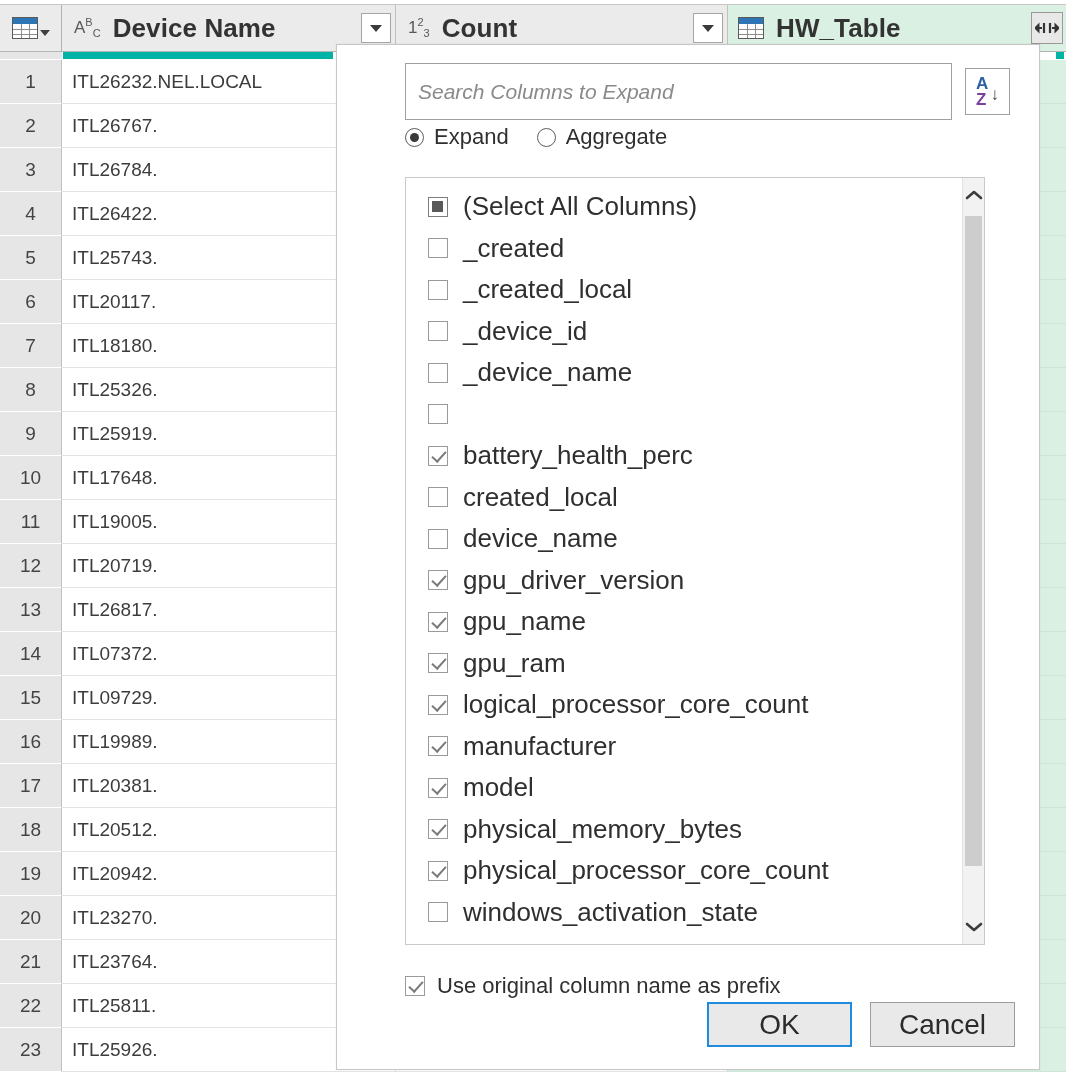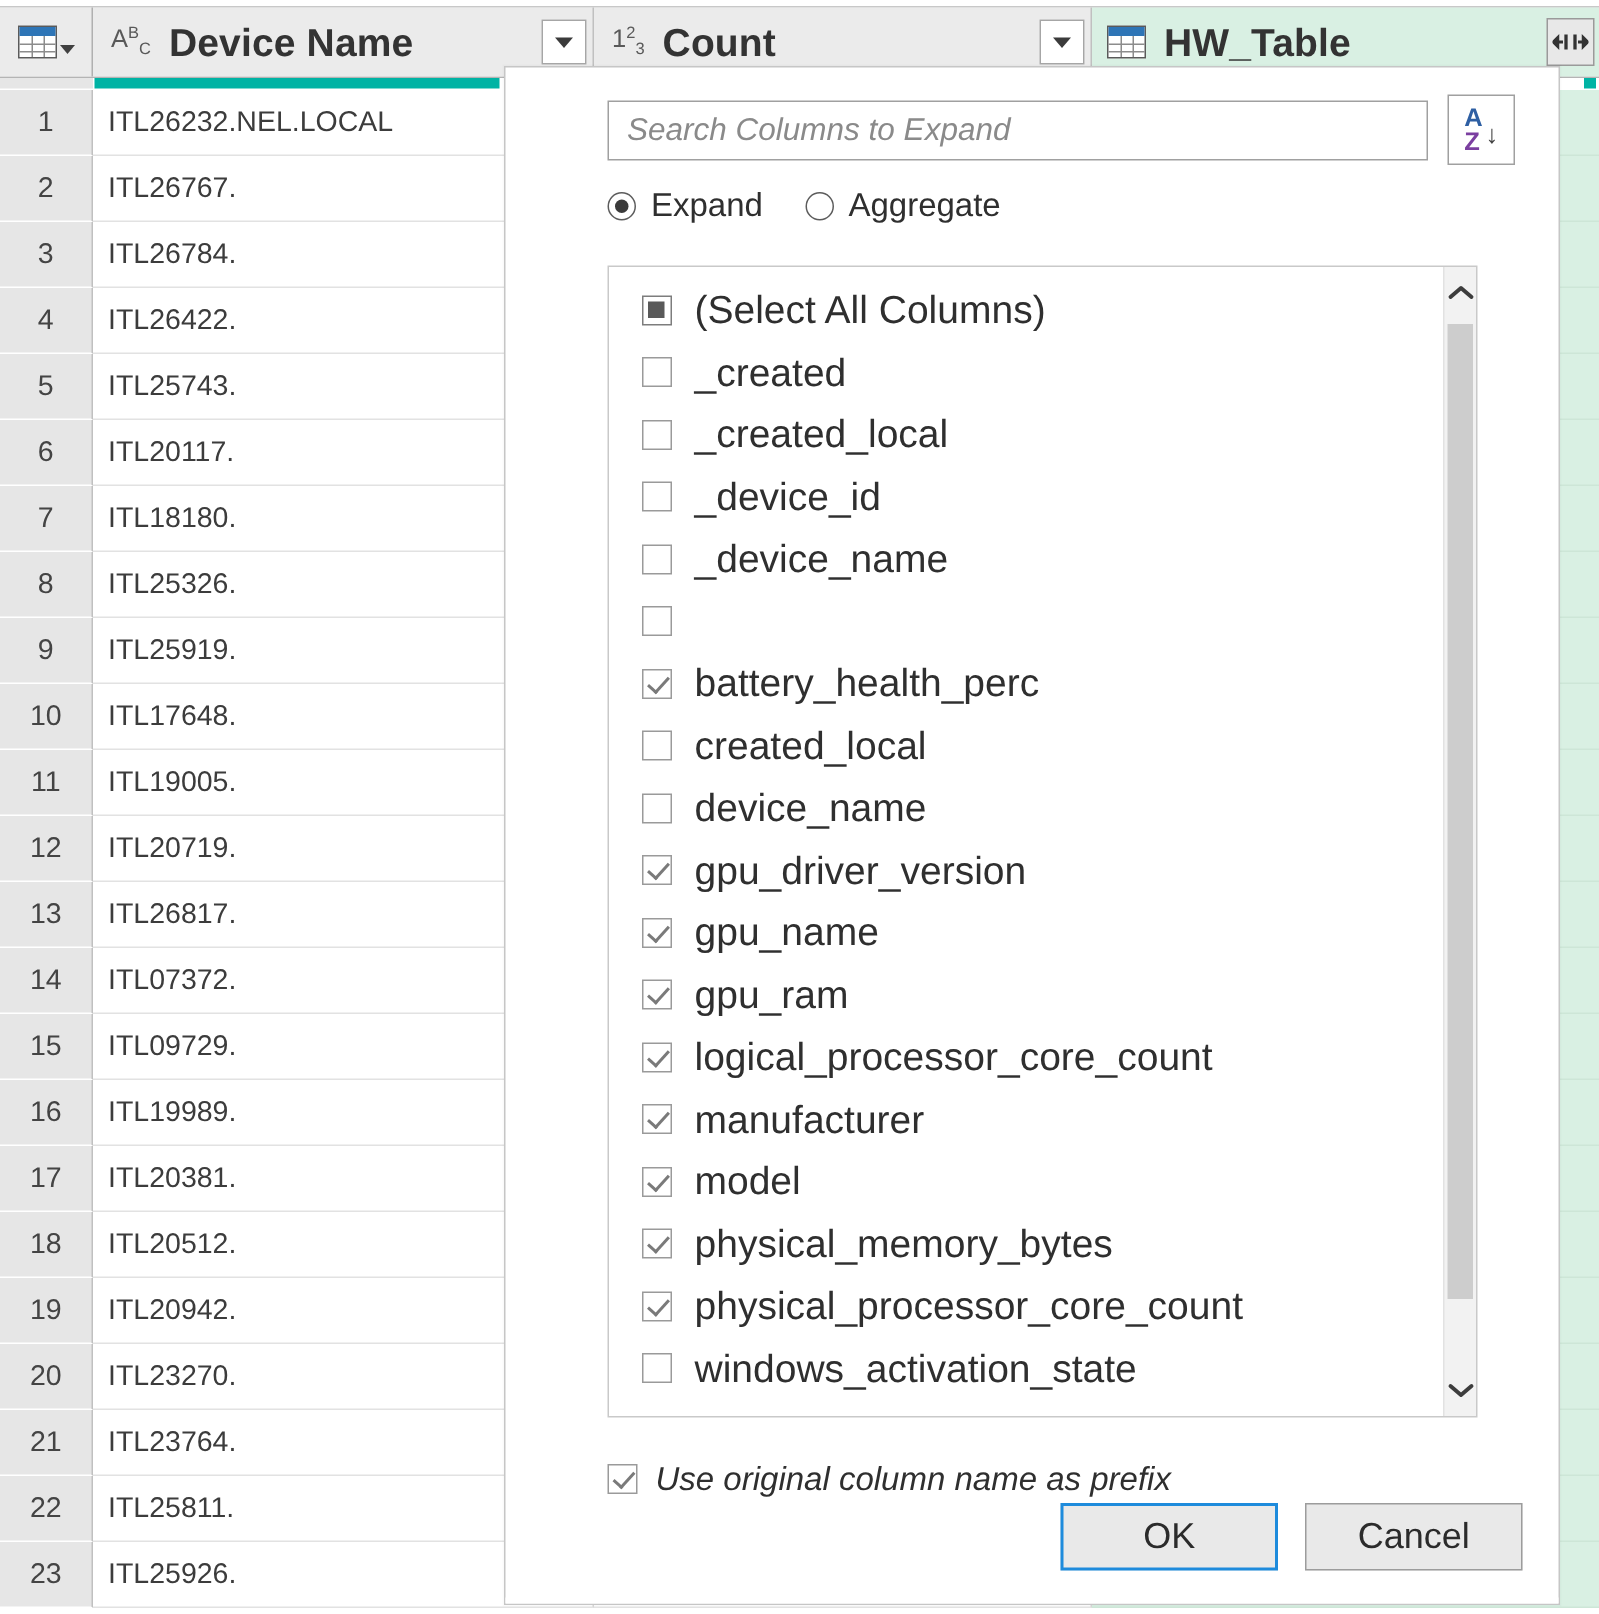--- a/index.html
+++ b/index.html
@@ -216,21 +216,21 @@
   }
 
   .search-row {
     position: absolute;
     left: 68px; top: 18px;
     display: flex;
     align-items: center;
     gap: 13px;
   }
   .search-input {
-    width: 547px; height: 40px;
+    width: 547px; height: 57px;
     border: 1px solid #a0a0a0;
     background: #ffffff;
     padding: 0 12px;
     font-size: 21px;
     font-style: italic;
     color: #8a8a8a;
     font-family: "Liberation Sans", sans-serif;
     outline: none;
   }
   .search-input::placeholder { color: #8a8a8a; font-style: italic; opacity: 1; }
@@ -353,35 +353,35 @@
     position: absolute;
     left: 2px; right: 2px;
     top: 38px; height: 650px;
     background: #cdcdcd;
   }
 
   
   .prefix-row {
     position: absolute;
     left: 68px; top: 928px;
-    display: flex; align-items: center; gap: 12px; font-style: italic;
+    display: flex; align-items: center; gap: 12px;
   }
   .prefix-row .item-label { font-size: 22px; }
 
   
   .btn-row {
     position: absolute;
     right: 24px; bottom: 22px;
     display: flex; gap: 18px;
   }
   .btn {
     width: 145px; height: 45px;
     background: #e9e9e9;
     border: 1px solid #9c9c9c;
-    font-size: 24px;
+    font-size: 28px;
     color: #2b2b2b;
     display: flex; align-items: center; justify-content: center;
     font-family: "Liberation Sans", sans-serif;
   }
   .btn.primary {
     border: 2px solid #1e8bdc;
   }
 
   .dlg-bottom-pad {
     position: absolute;

